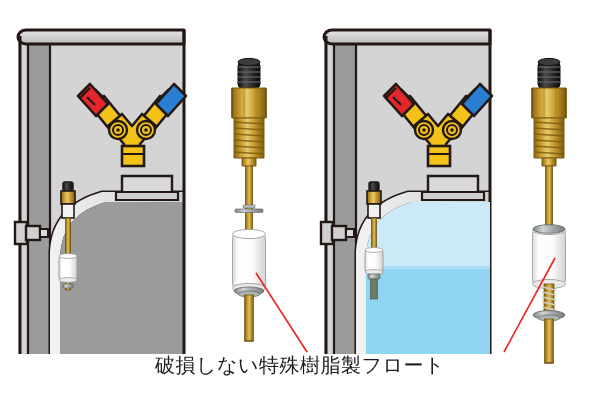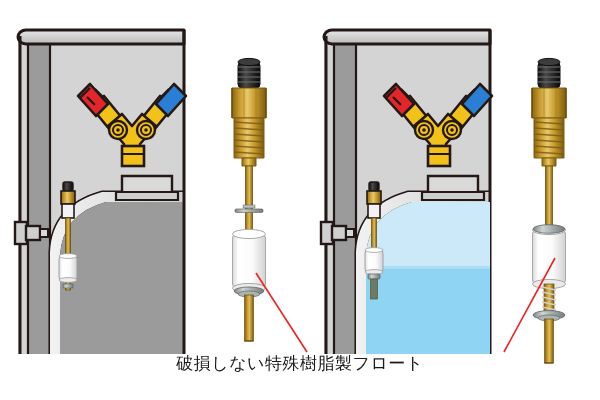--- a/index.html
+++ b/index.html
@@ -5,21 +5,21 @@
   html,body{margin:0;padding:0;background:#ffffff;}
   body{width:600px;height:400px;overflow:hidden;font-family:"Liberation Sans","DejaVu Sans",sans-serif;}
   #stage{position:relative;width:600px;height:400px;background:#ffffff;}
   svg{display:block;}
   .caption{
     position:absolute;
     left:0; right:0;
     top:352px;
     text-align:center;
     font-family:"DejaVu Sans","Liberation Sans",sans-serif;
-    font-size:17px;
+    font-size:20px;
     letter-spacing:0.5px;
     color:#1a1a1a;
     white-space:nowrap;
   }
 </style>
 </head>
 <body>
 
 <div id="stage">
 

